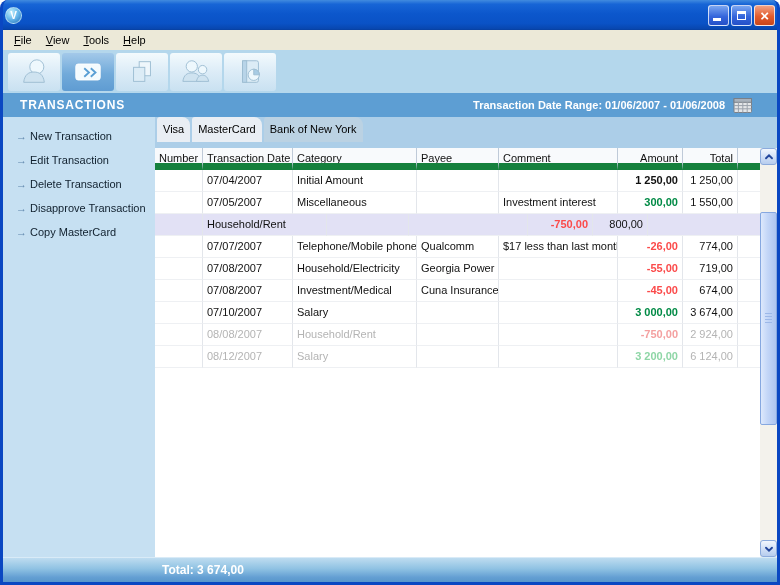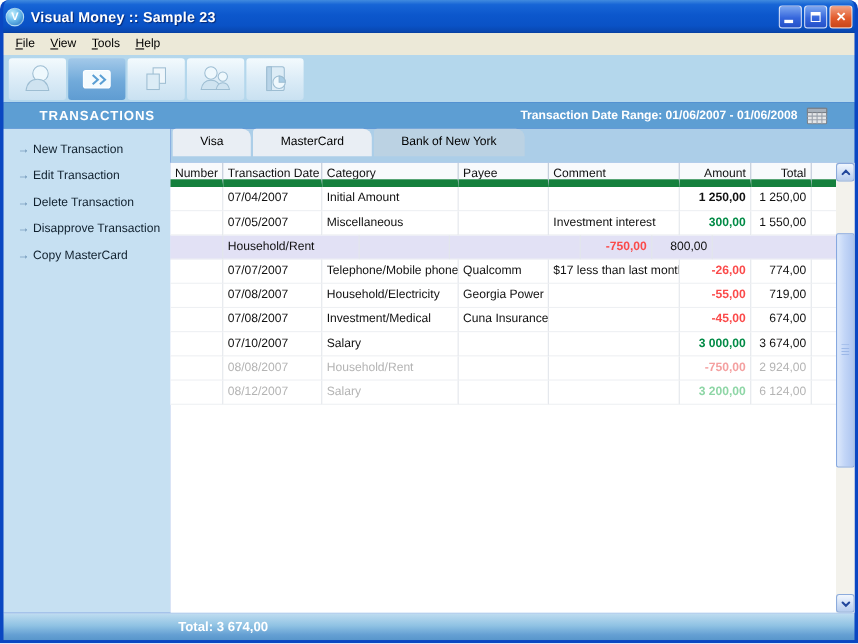--- a/index.html
+++ b/index.html
@@ -34,32 +34,32 @@
   .menu-item{display:inline-block;padding:2px 7px;color:#000;}
   .menu-item::first-letter{text-decoration:underline;}
   
   .toolbar{position:absolute;top:50px;left:0;right:0;height:43px;background:#b4d7ec;display:flex;align-items:flex-start;padding:3px 0 0 5px;}
   .tool{width:52px;height:38px;margin-right:2px;border-radius:3px;display:flex;align-items:center;justify-content:center;
     background:linear-gradient(180deg,#f3fafd 0%,#dcecf7 50%,#c9e1f1 100%);}
   .tool.sel{background:linear-gradient(180deg,#a3c9e9 0%,#71aada 55%,#5f9cd2 100%);}
   .tool svg{width:30px;height:30px;display:block;}
   
   .section-header{position:absolute;top:93px;left:0;right:0;height:24px;background:#5d9ed3;display:flex;align-items:center;}
-  .sh-title{color:#fff;font-weight:bold;font-size:12px;letter-spacing:.8px;padding-left:33px;}
+  .sh-title{color:#fff;font-weight:bold;font-size:12px;letter-spacing:.8px;padding-left:17px;}
   .sh-range{margin-left:auto;color:#fff;font-weight:bold;font-size:11px;}
   .cal{margin:0 24px 0 8px;display:flex;}
   
   .main{position:absolute;top:117px;left:0;right:0;bottom:25px;display:flex;}
   .sidebar{width:152px;background:#c6e0f2;padding-top:7px;}
   .sidebar-item{height:24px;display:flex;align-items:center;padding-left:13px;color:#10202e;}
   .arrow-icon{width:14px;color:#5e86ac;font-weight:bold;font-size:11px;}
   .content{flex:1;display:flex;flex-direction:column;}
   
   .tabstrip{height:31px;background:#accee8;display:flex;align-items:flex-start;padding-left:2px;}
-  .tab{height:25px;line-height:25px;padding:0 25px;margin-right:2px;background:#e9eef4;color:#000;border-radius:3px 8px 0 0;}
+  .tab{height:25px;line-height:25px;padding:0 6px;margin-right:2px;background:#e9eef4;color:#000;border-radius:3px 8px 0 0;}
   .tab.active{background:#bbd2e3;}
   
   .tablewrap{position:relative;flex:1;background:#fff;}
   .thead{display:flex;height:22px;margin-right:17px;background:#f8fafc;}
   .th{line-height:21px;padding:0 4px;border-right:1px solid #bfcad8;border-bottom:7px solid #15803d;white-space:nowrap;overflow:hidden;}
   .th.num{text-align:right;}
   .tbody{position:absolute;top:22px;left:0;right:17px;bottom:0;background:#fff;}
   .tr{display:flex;height:22px;background:#fff;}
   .tr.selected{background:#e2e1f5;}
   .td{line-height:21px;padding:0 4px;border-right:1px solid #e3e6eb;border-bottom:1px solid #eef0f3;white-space:nowrap;overflow:hidden;}
@@ -92,21 +92,20 @@
     background:linear-gradient(180deg,#bedcf0 0%,#8fc2e3 45%,#649fd3 80%,#5896cb 100%);
     border-top:1px solid #d9ebf7;color:#fff;font-weight:bold;font-size:12px;padding-left:159px;}
 </style>
 </head>
 <body>
 
 <div class="window">
 
   <div class="titlebar">
     <div class="app-icon">V</div>
-    <div class="title">Visual Money :: Sample 23</div>
     <div class="winbtns">
       <div class="wbtn min">
           <i class="g-min"></i>
         </div>
       <div class="wbtn max">
           <i class="g-max"></i>
         </div>
       <div class="wbtn close">
           <i class="g-close"></i>
         </div>

